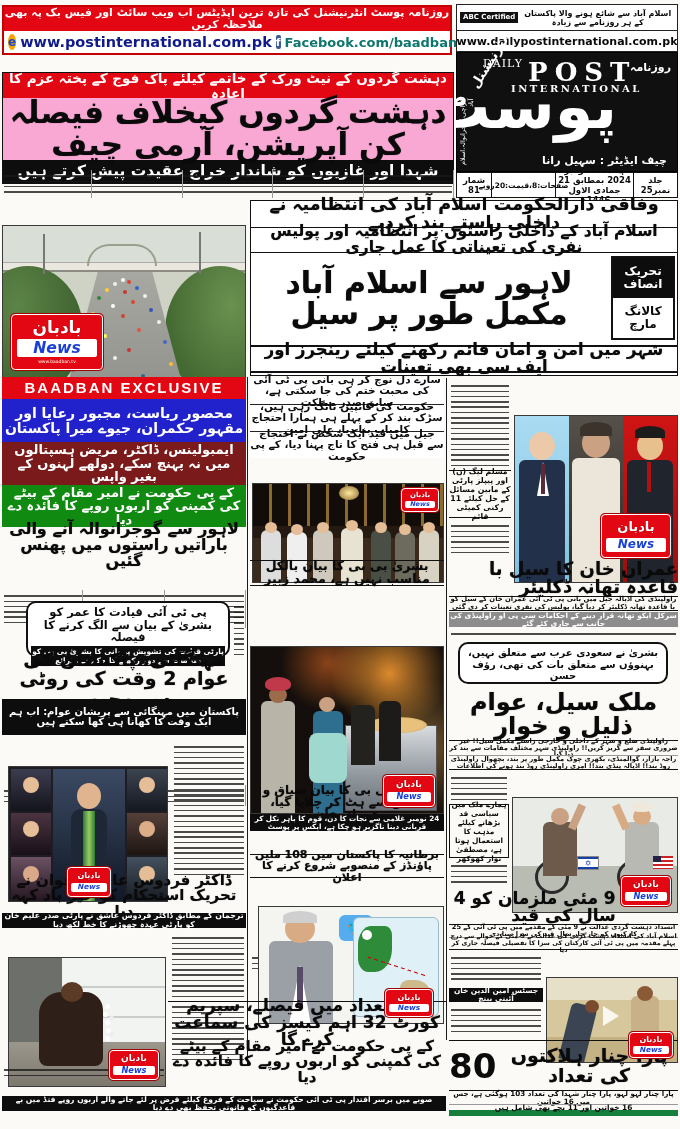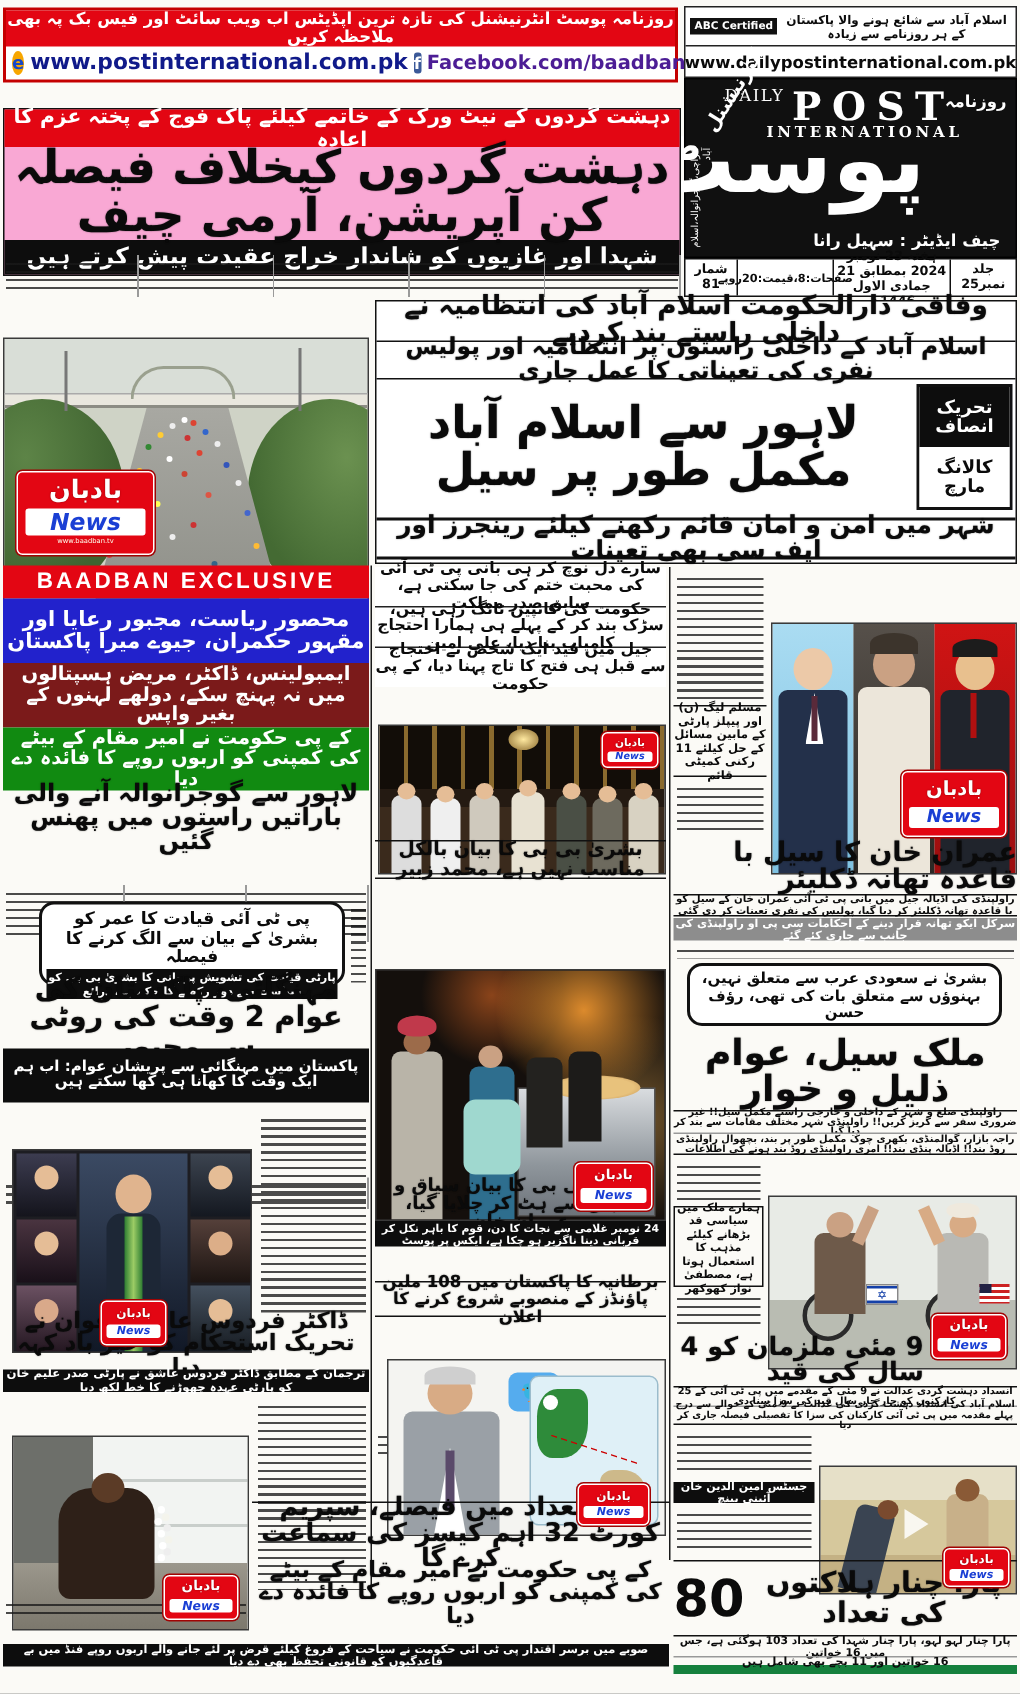--- a/index.html
+++ b/index.html
@@ -50,21 +50,21 @@
 <body>
 
 <div class="page">
 
   <div class="abs" style="left:2px;top:5px;width:450px;height:50px;border:2px solid #c40000;background:#fff;">
     <div class="strip u" style="height:24px;background:#e30613;color:#fff;font-size:11px;">روزنامہ پوسٹ انٹرنیشنل کی تازہ ترین اپڈیٹس اب ویب سائٹ اور فیس بک پہ بھی ملاحظہ کریں</div>
     <div style="height:22px;display:flex;align-items:center;gap:4px;padding:0 4px;">
       <span style="width:16px;height:16px;border-radius:50%;background:#f7a600;color:#1848c8;font-weight:bold;font-size:12px;display:inline-flex;align-items:center;justify-content:center;">e</span>
       <span style="font-weight:bold;font-size:14.5px;color:#101a8a;">www.postinternational.com.pk</span>
       <span style="width:14px;height:14px;background:#3b5998;color:#fff;font-weight:bold;font-size:11px;display:inline-flex;align-items:center;justify-content:center;border-radius:2px;">f</span>
-      <span style="font-weight:bold;font-size:13px;color:#4c1d95;">Facebook.com/baadban</span>
+      <span style="font-weight:bold;font-size:13px;color:#0f766e;">Facebook.com/baadban</span>
     </div>
   </div>
 
   <div class="abs bord" style="left:456px;top:4px;width:222px;height:48px;background:#fff;">
     <div style="height:26px;display:flex;align-items:center;gap:3px;padding:0 3px;border-bottom:1px solid #222;">
       <span style="background:#111;color:#fff;font-size:7px;font-weight:bold;padding:2px 3px;line-height:1.1;text-align:center;">ABC Certified</span>
       <span class="u" style="font-size:8px;font-weight:bold;flex:1;text-align:center;">اسلام آباد سے شائع ہونے والا پاکستان کے ہر روزنامے سے زیادہ</span>
     </div>
     <div class="ctr" style="height:20px;font-weight:bold;font-size:11px;">www.dailypostinternational.com.pk</div>
   </div>

